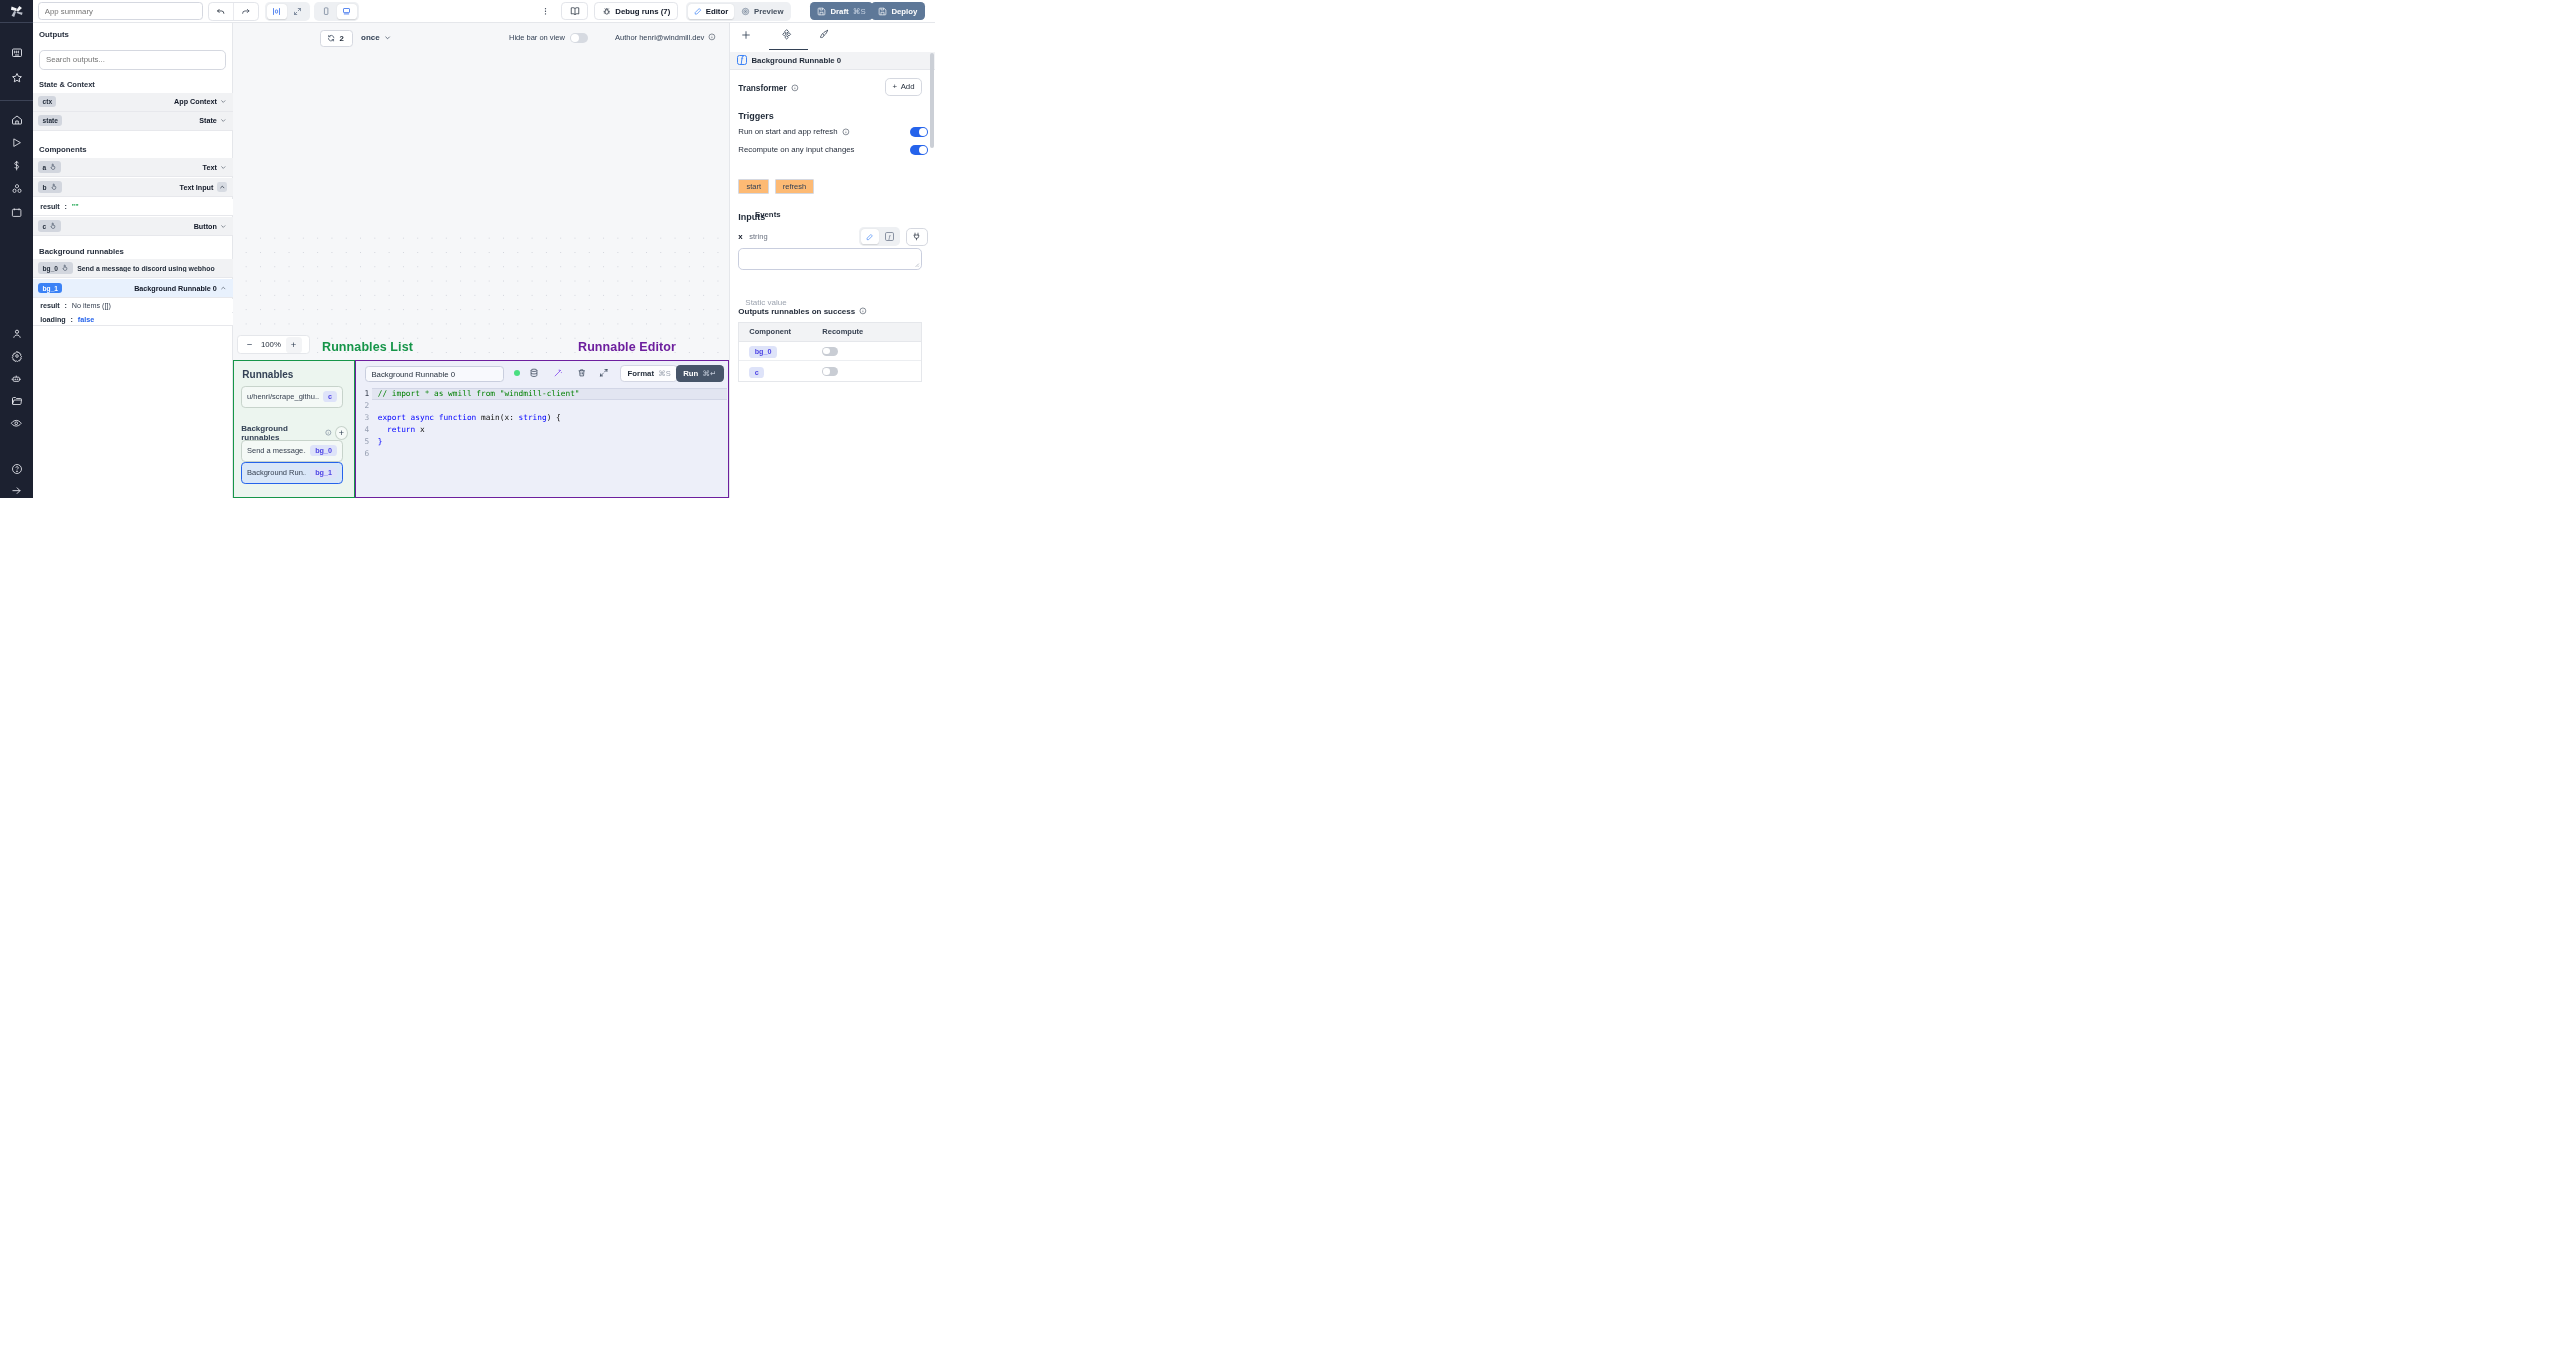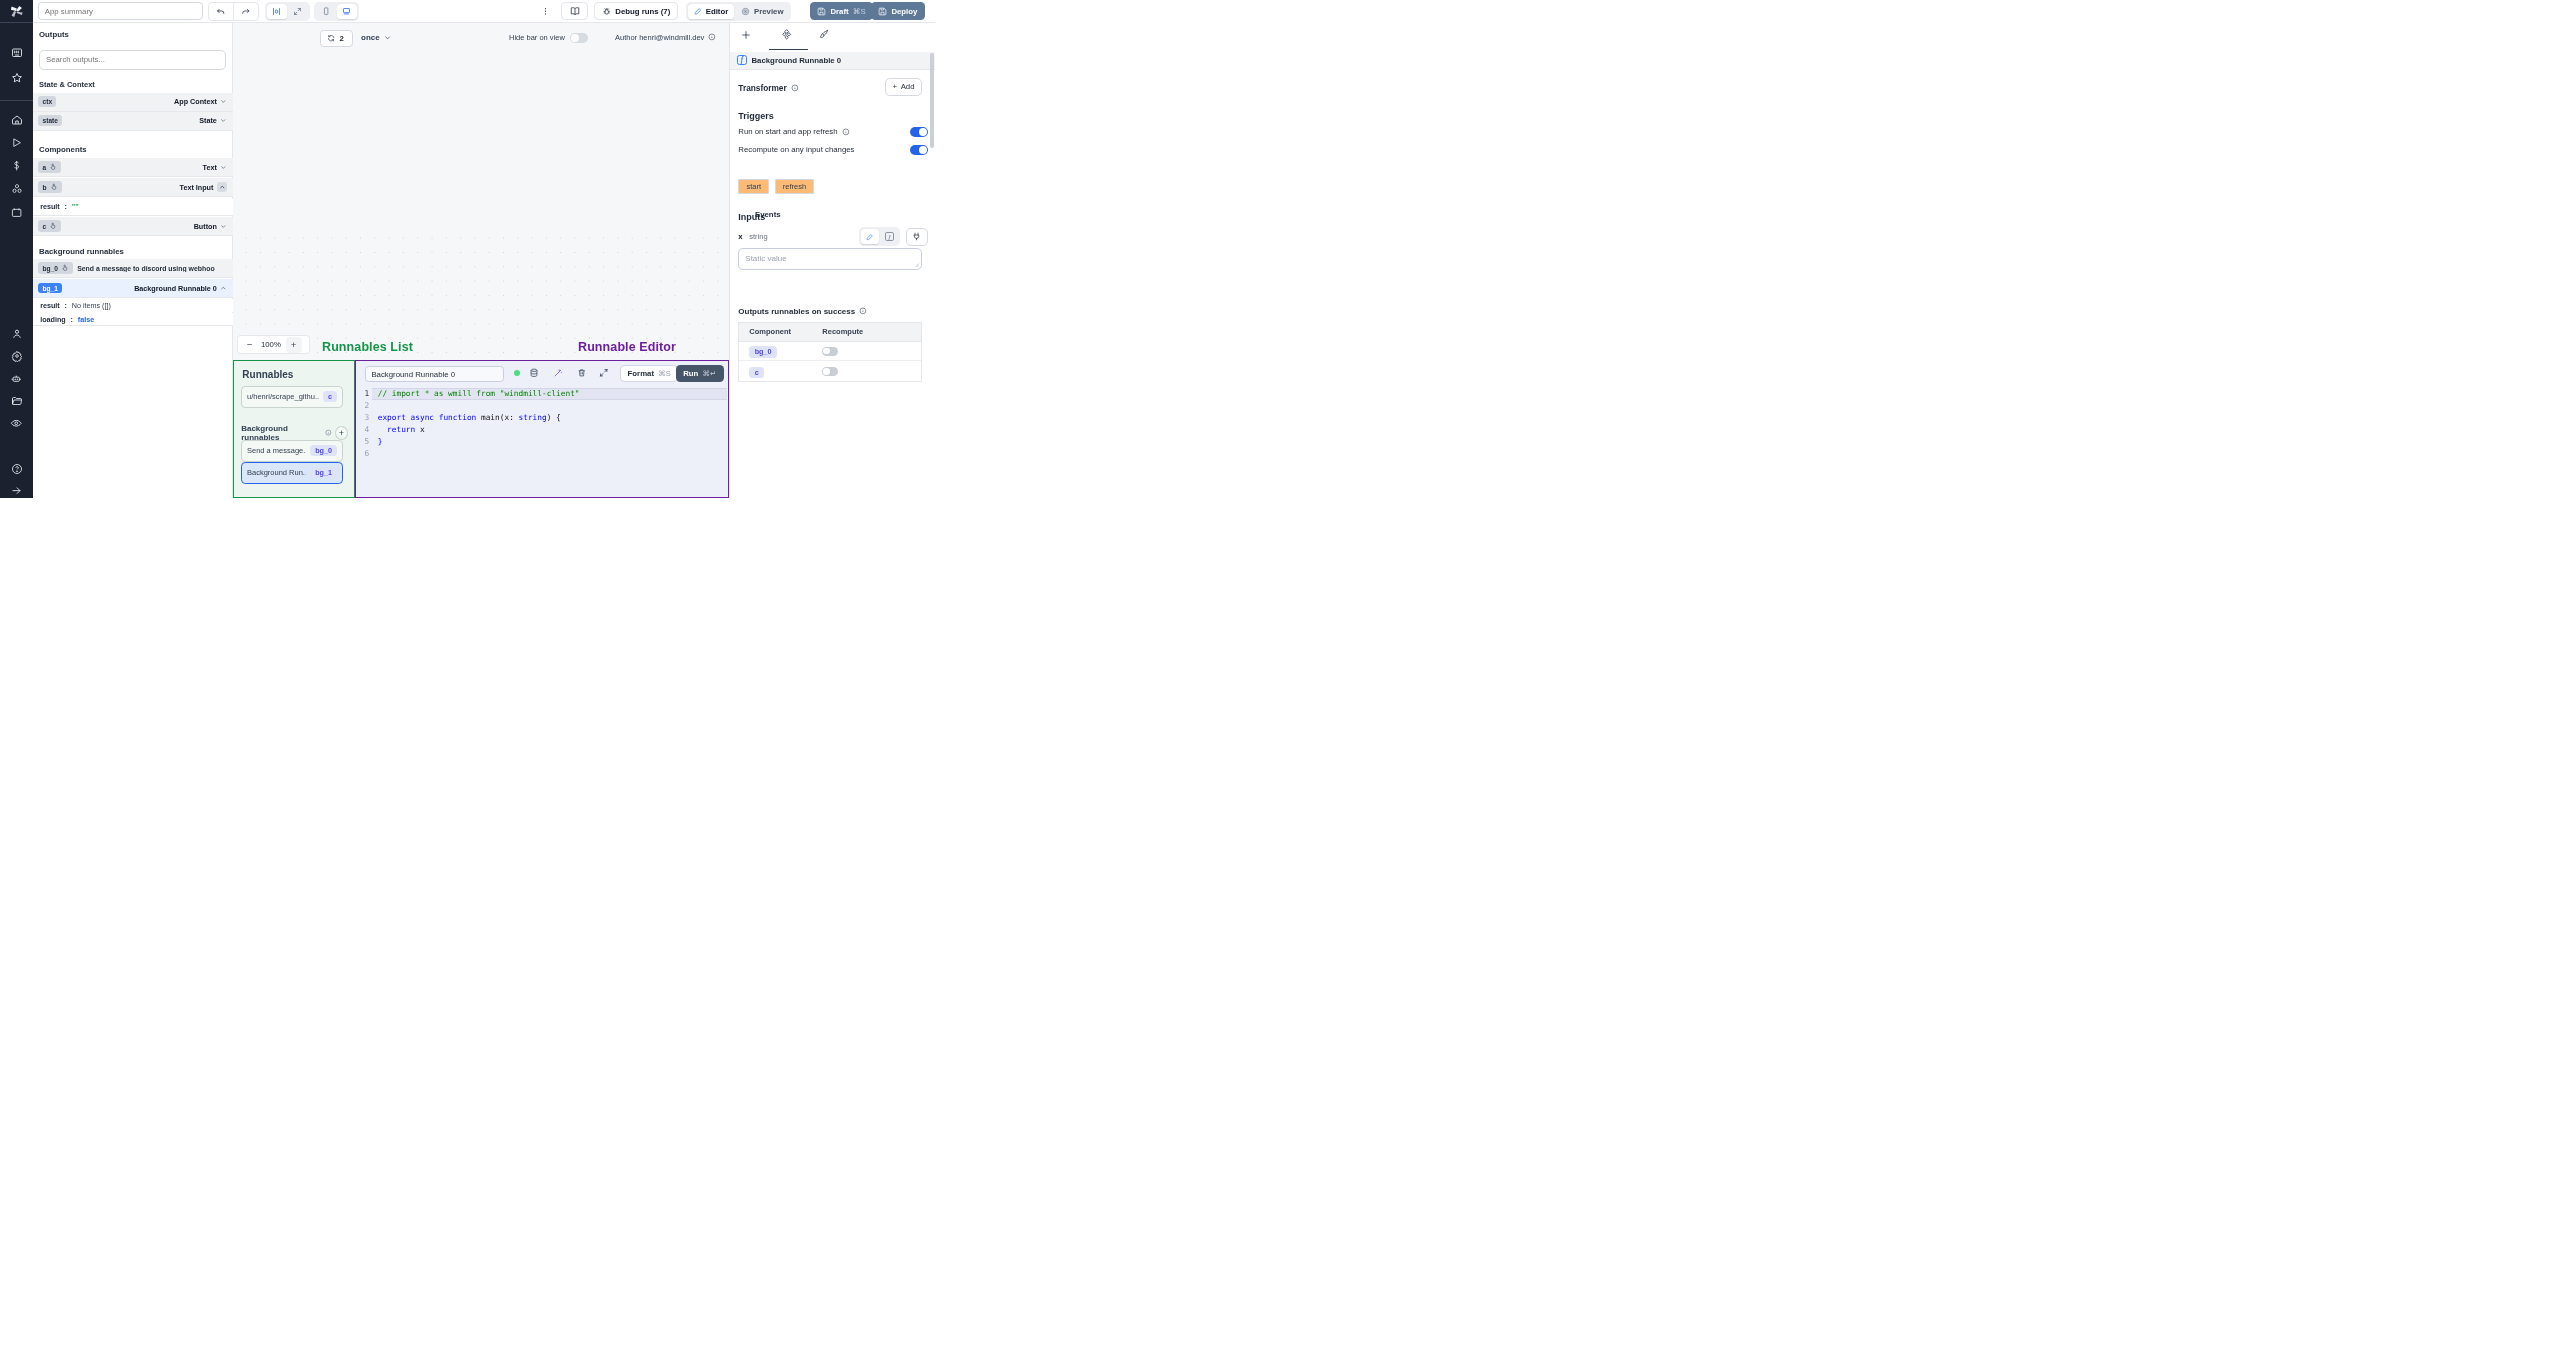--- a/index.html
+++ b/index.html
@@ -589,21 +589,21 @@
     </span>
     <span style="margin-left:5.4px; width:22.7px; height:18px; border:0.6px solid #d5d8e0; border-radius:4.8px; display:flex; align-items:center; justify-content:center; color:#1f2937; cursor:pointer;">
       <svg width="9" height="9" viewBox="0 0 24 24" fill="none" stroke="currentColor" stroke-width="1.8" stroke-linecap="round">
           <path d="M8 3v5M16 3v5M6 8h12v3a6 6 0 0 1-12 0z"></path>
           <path d="M12 17v4"></path>
         </svg>
     </span>
   </div>
 
   <div class="abs" style="left:8.3px; top:225px; width:184px; height:22.7px; border:0.6px solid #c9cede; border-radius:4.8px; background:#fff;">
-    <div style="font-size:8px; color:#9ca3af; padding:5.4px 0 0 6px;">Static value</div>
+    <div style="font-size:8px; color:#9ca3af; padding:5.4px 0 0 6px;margin-top:44px;">Static value</div>
     <svg style="position:absolute; right:1.8px; bottom:1.8px;" width="5.4" height="5.4" viewBox="0 0 10 10" stroke="#9ca3af" stroke-width="1.2">
         <path d="M9 3L3 9M9 7L7 9" fill="none"></path>
       </svg>
   </div>
 
   <div class="abs" style="left:8.3px; top:284px; display:flex; align-items:center; gap:4.2px;">
     <span class="h3" style="font-size:8px;">Outputs runnables on success</span>
     <svg class="info-ic" width="7.8" height="7.8" viewBox="0 0 24 24" fill="none" stroke="currentColor" stroke-width="2">
         <circle cx="12" cy="12" r="9"></circle>
         <path d="M12 11v5M12 7.5v.5"></path>

